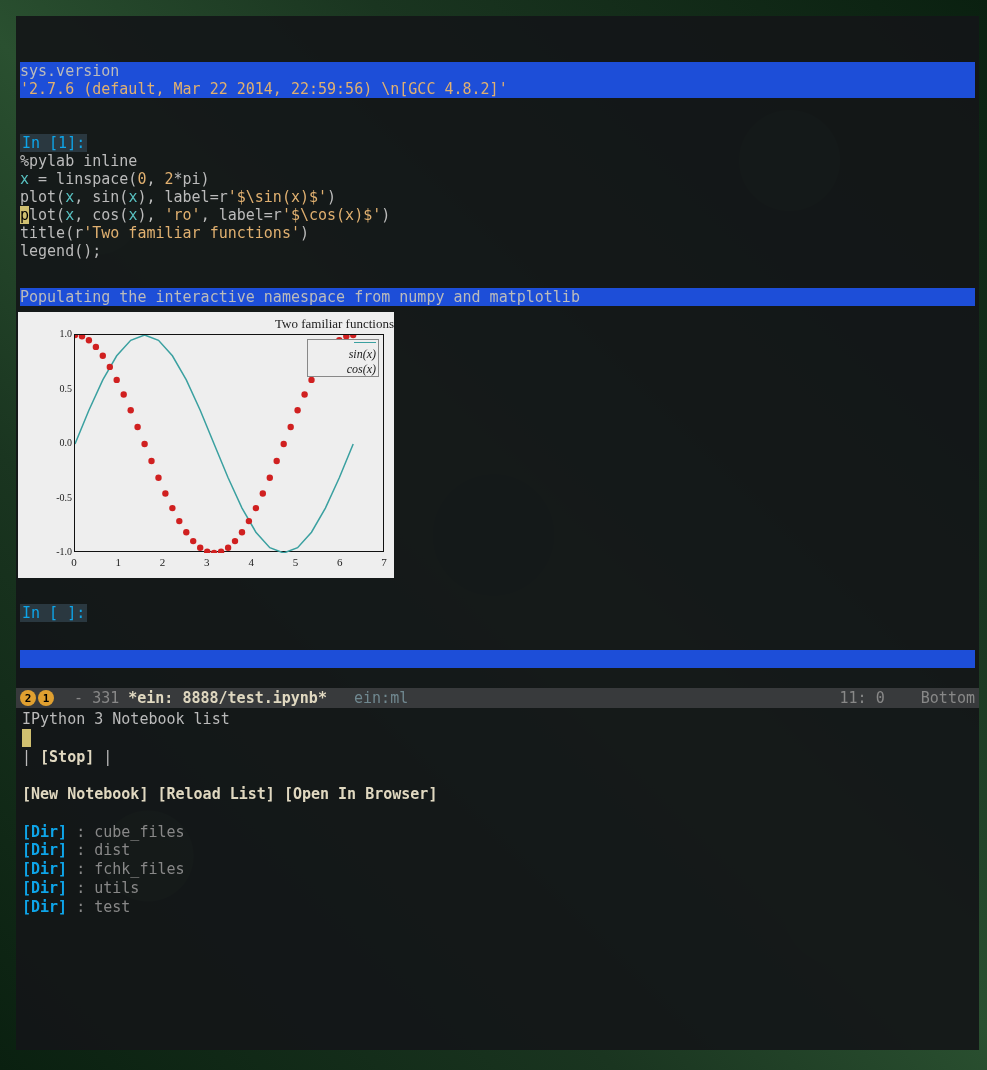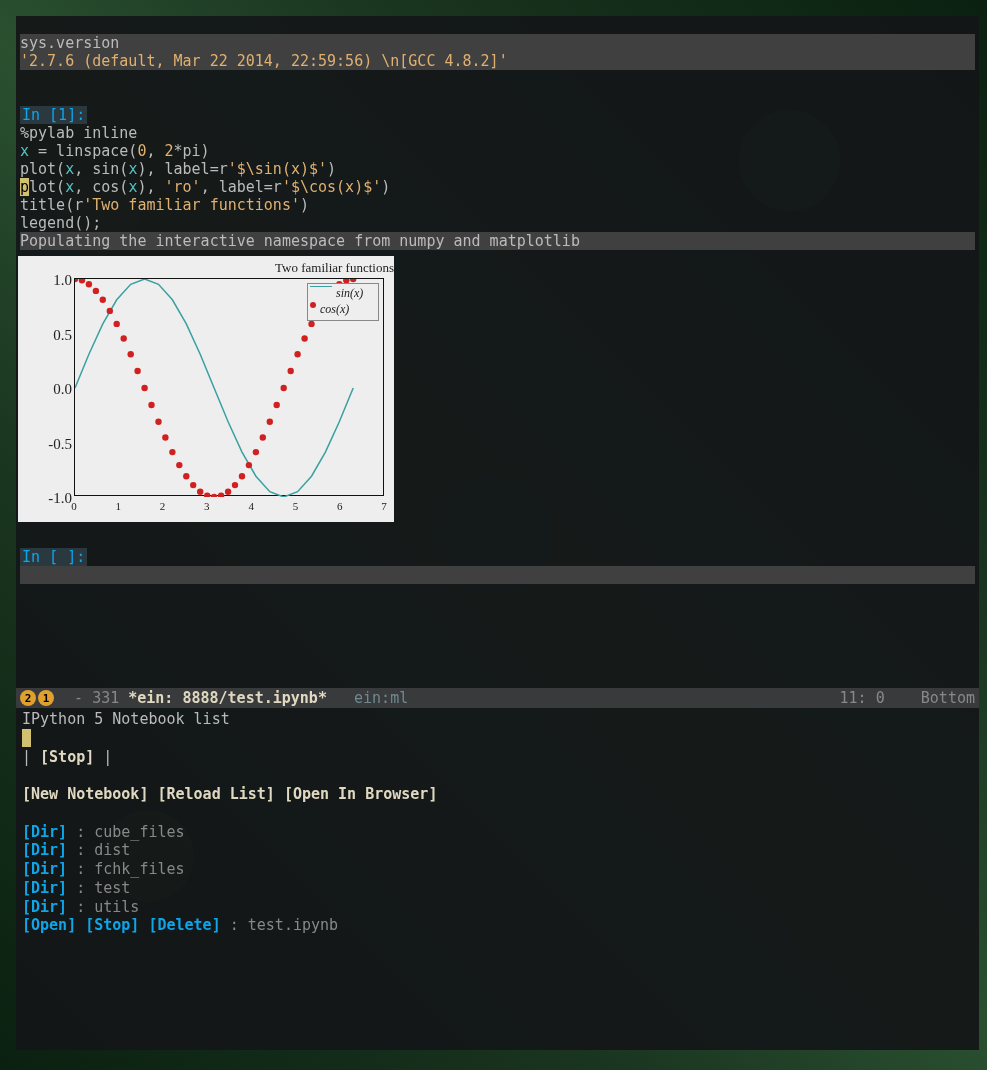--- a/index.html
+++ b/index.html
@@ -26,21 +26,21 @@
     background: rgba(20,22,24,.92);
     z-index:1;
   }
   .pane { position:relative; }
   .code-area { color:#bbb; line-height:1.2; padding:0 4px; white-space:pre; }
   .prompt { display:inline-block; background:#2a3840; color:#0ea5e9; padding:0 2px; }
   .hl-cyan   { color:#58c0c0; }
   .hl-str    { color:#e0b070; }
   .hl-gray   { color:#888; }
   .cursor    { background:#d0c070; color:#000; }
-  .cell-out  { background:#404040; display:block; }
+  .cell-out  { background:#1d4ed8; display:block;margin-top:28px; }
   .modeline {
     background:#383a3c; color:#888;
     display:flex; align-items:center; height:20px; padding:0 4px;
     font-size:15px; position:relative;
   }
   .modeline .badge {
     display:inline-flex; align-items:center; justify-content:center;
     width:16px; height:16px; border-radius:50%;
     font-size:11px; font-weight:bold; margin-right:2px;
   }
@@ -51,29 +51,29 @@
   .chart {
     background:#eee; width:376px; height:266px;
     margin:6px 0 6px 2px; position:relative;
     color:#222; font-family: serif; font-size:12px;
   }
   .chart .title { text-align:right; font-size:13px; padding-top:4px; }
   .chart .plot {
     position:absolute; left:56px; top:22px; width:310px; height:218px;
     border:1px solid #111;
   }
-  .ytick { position:absolute; right:322px; font-size:15px; text-align:right; width:30px; }
+  .ytick { position:absolute; right:322px; font-size:10px; text-align:right; width:30px; }
   .xtick { position:absolute; top:244px; font-size:11px; text-align:center; width:12px; }
   .chart svg { position:absolute; left:0; top:0; }
   .legend {
     position:absolute; right:4px; top:4px; width:72px;
     background:#eee; border:1px solid #888; font-size:12px;
     font-style:italic; padding:2px;
   }
-  .legend .row { display:flex; align-items:flex-start; gap:4px; height:16px; }
+  .legend .row { display:flex; align-items:flex-end; gap:4px; height:16px;flex-direction:column; }
   .lk-line { width:22px; height:0; border-top:1px solid #3aa0a0; }
   .lk-dot  { width:6px; height:6px; border-radius:50%; background:#d02020; }
   .notebook-list { padding:2px 6px; line-height:1.25; }
   .nb-link { color:#e0d8c0; font-weight:bold; }
   .dir-entry { color:#888; }
   .dir-key { color:#0ea5e9; font-weight:bold; }
   .tabline { background:#303028; padding:0 4px; }
   .tabline .tab { color:#e0d8c0; text-decoration:underline; }
   .tabline .plus { color:#e0d8c0; text-decoration:underline; }
 </style>
@@ -187,37 +187,36 @@
       <span>&nbsp;</span>
     <span>331</span>
       <span>&nbsp;</span>
     <span class="buf">*ein: 8888/test.ipynb*</span>
       <span>&nbsp;&nbsp;&nbsp;</span>
     <span class="mode">ein:ml</span>
     <span class="right"><span>11: 0</span>&nbsp;&nbsp;&nbsp;&nbsp;<span>Bottom</span></span>
   </div>
 
   <div class="pane notebook-list" style="height:304px;">
-    <div>IPython 5 Notebook list</div>
+    <div>IPython 3 Notebook list</div>
     <div><span class="cursor">&nbsp;</span></div>
     <div>
       <span> | </span><span class="nb-link">[Stop]</span><span> |</span>
     </div>
     <div>&nbsp;</div>
     <div>
       <span class="nb-link">[New Notebook]</span>
       <span> </span>
       <span class="nb-link">[Reload List]</span>
       <span> </span>
       <span class="nb-link">[Open In Browser]</span>
     </div>
     <div>&nbsp;</div>
     <div id="nb-entries">
         <div class="dir-entry"> <span class="dir-key">[Dir]</span><span> : </span><span>cube_files</span></div>
         <div class="dir-entry"> <span class="dir-key">[Dir]</span><span> : </span><span>dist</span></div>
         <div class="dir-entry"> <span class="dir-key">[Dir]</span><span> : </span><span>fchk_files</span></div>
+        <div class="dir-entry"> <span class="dir-key">[Dir]</span><span> : </span><span>utils</span></div>
         <div class="dir-entry"> <span class="dir-key">[Dir]</span><span> : </span><span>test</span></div>
-        <div class="dir-entry"> <span class="dir-key">[Dir]</span><span> : </span><span>utils</span></div>
-        <div class="dir-entry"> <span class="dir-key">[Open]</span> <span class="dir-key">[Stop]</span> <span class="dir-key">[Delete]</span><span> : </span><span>test.ipynb</span></div>
       </div>
   </div>
 
 </div>
 
 </body></html>

